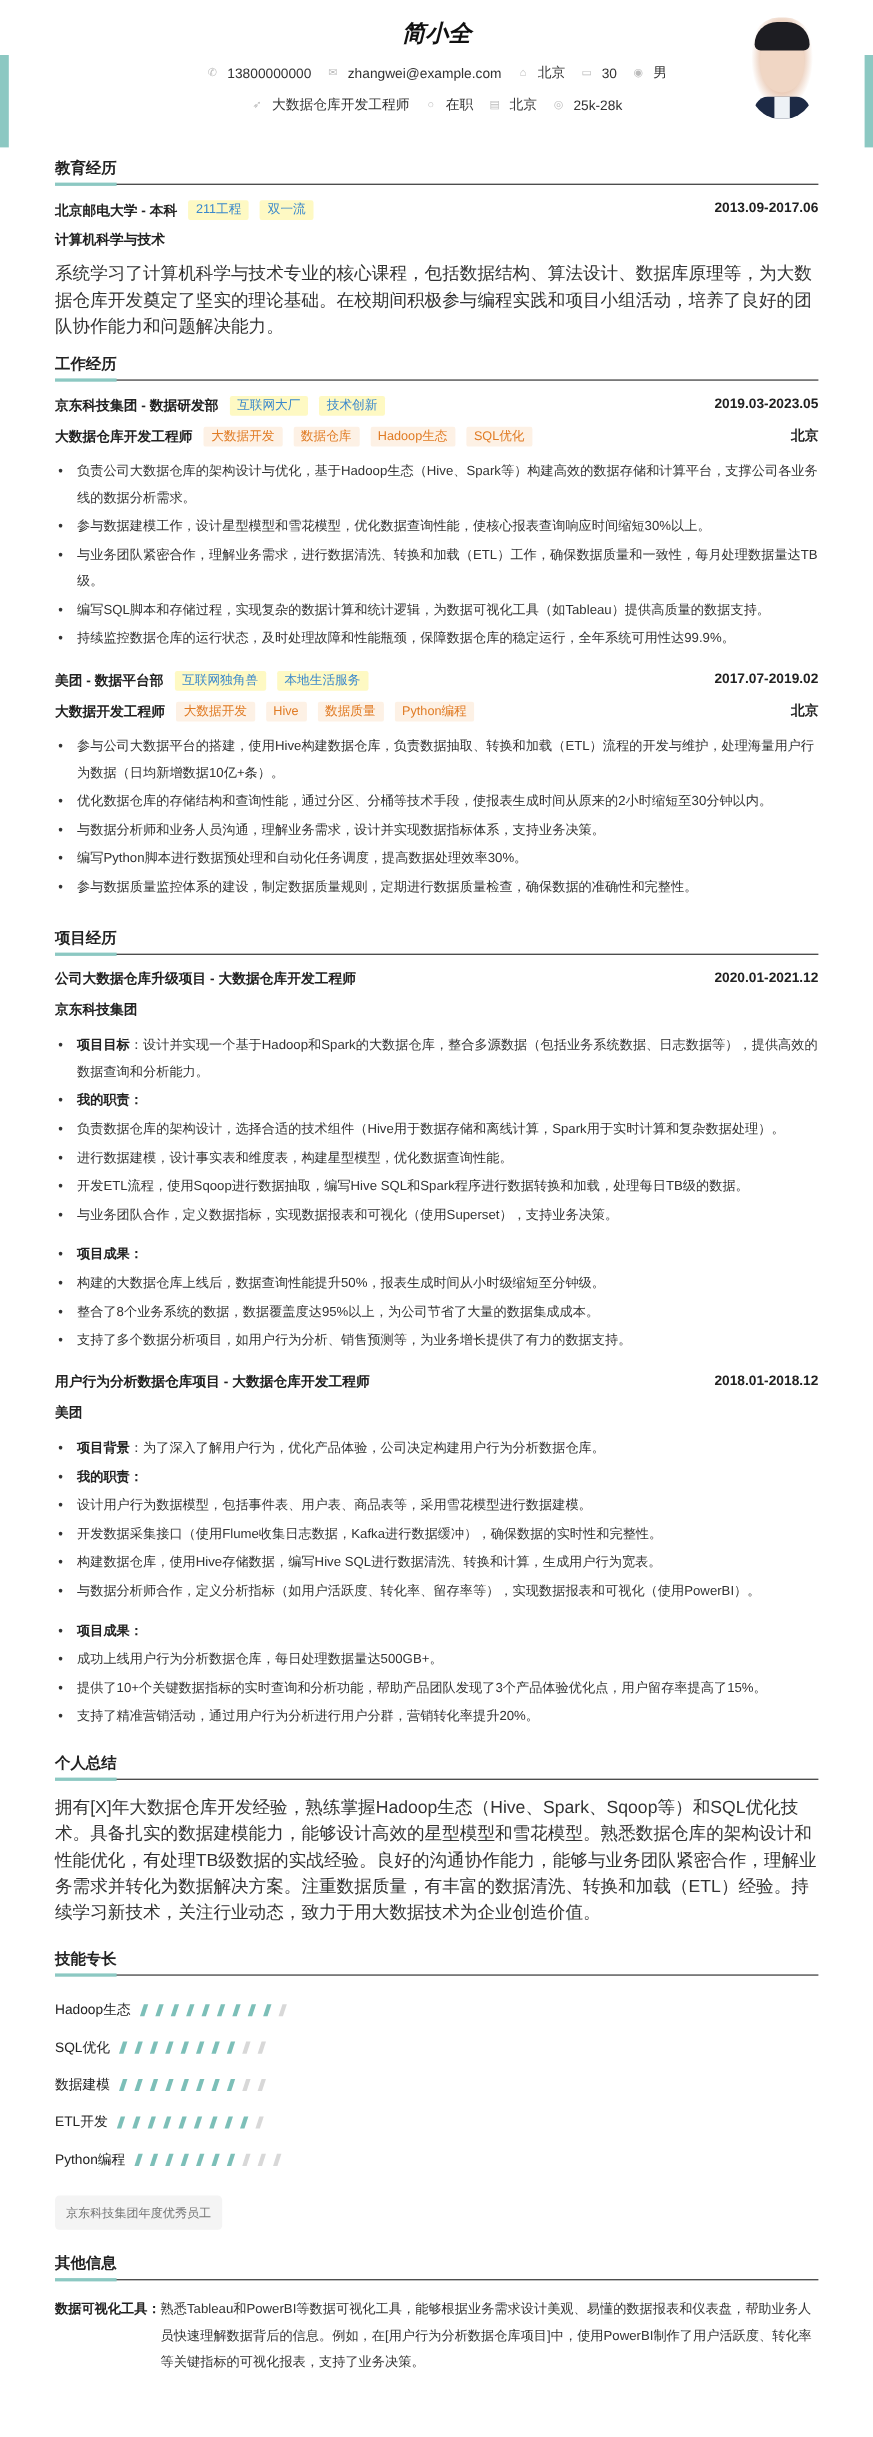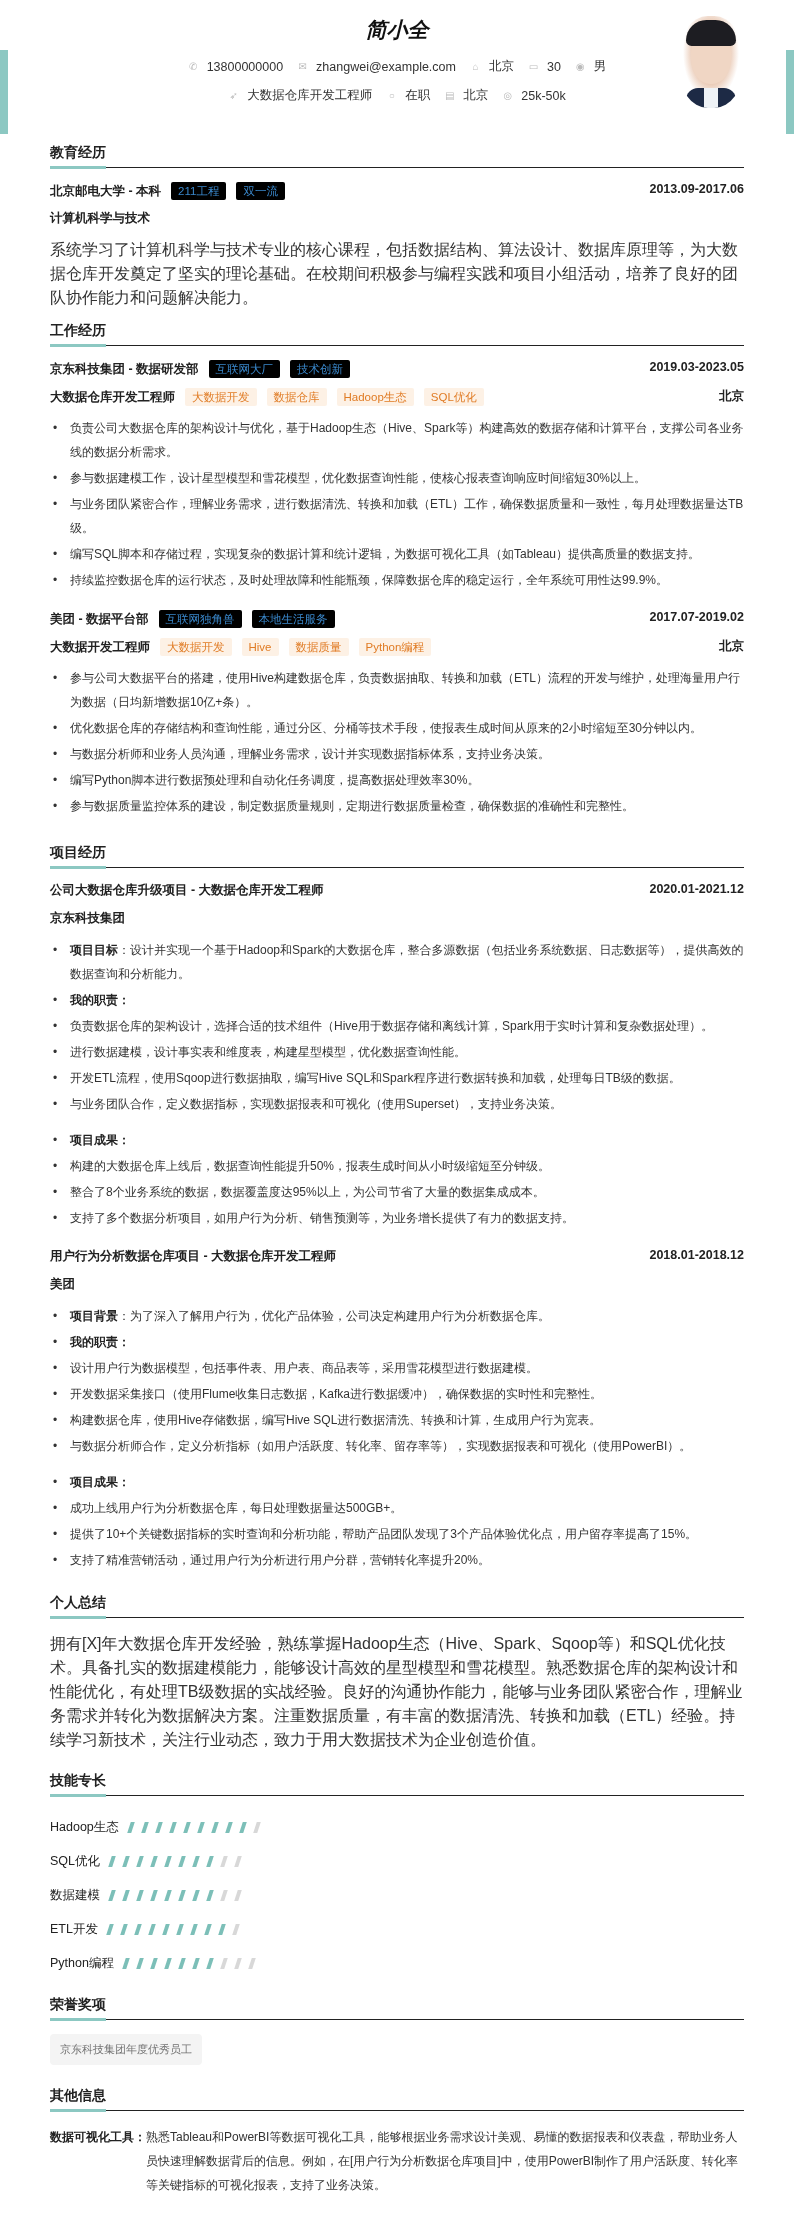--- a/index.html
+++ b/index.html
@@ -76,21 +76,21 @@
     display: flex; justify-content: space-between; align-items: flex-start;
     margin-bottom: 10px; min-height: 18px;
   }
   .row .left { display: flex; align-items: center; }
   .strong { font-weight: bold; font-size: 12.5px; color: #222; }
   .date { font-weight: bold; font-size: 12.5px; color: #222; }
   .tag {
     display: inline-block; font-size: 11.5px; padding: 2px 7px; margin-left: 10px;
     border-radius: 2px; line-height: 14px;
   }
-  .tag.blue { background: #000000; color: #3a88cc; }
+  .tag.blue { background: #fef9c3; color: #3a88cc; }
   .tag.orange { background: #fdf1e5; color: #e07b24; }
   .para { font-size: 16px; line-height: 24px; color: #333; margin-bottom: 12px; }
   ul.bullets { list-style: none; margin-bottom: 12px; }
   ul.bullets li {
     position: relative; padding-left: 20px; font-size: 12px; line-height: 24px; color: #333;
     margin-bottom: 2px;
   }
   ul.bullets li::before {
     content: "•"; position: absolute; left: 3px; top: 0; color: #333; font-size: 12px;
   }
@@ -158,21 +158,21 @@
       <span class="info-item">
         <span class="ico">○</span>
         <span>在职</span>
       </span>
       <span class="info-item">
         <span class="ico">▤</span>
         <span>北京</span>
       </span>
       <span class="info-item">
         <span class="ico">◎</span>
-        <span>25k-50k</span>
+        <span>25k-28k</span>
       </span>
     </div>
 
     <div class="avatar">
       <div class="face"></div>
       <div class="hair"></div>
       <div class="suit"></div>
       <div class="shirt"></div>
     </div>
   </div>
@@ -385,21 +385,20 @@
             <span></span>
             <span class="off"></span>
             <span class="off"></span>
             <span class="off"></span>
           </span>
         </div>
       </div>
   </div>
 
   <div class="section" style="margin-top:16px;">
-    <div class="section-title">荣誉奖项</div>
     <div class="award">京东科技集团年度优秀员工</div>
   </div>
 
   <div class="section" style="margin-top:6px;">
     <div class="section-title">其他信息</div>
     <div class="other-row">
       <span class="other-label">数据可视化工具：</span>
       <span class="other-text">熟悉Tableau和PowerBI等数据可视化工具，能够根据业务需求设计美观、易懂的数据报表和仪表盘，帮助业务人员快速理解数据背后的信息。例如，在[用户行为分析数据仓库项目]中，使用PowerBI制作了用户活跃度、转化率等关键指标的可视化报表，支持了业务决策。</span>
     </div>
   </div>

